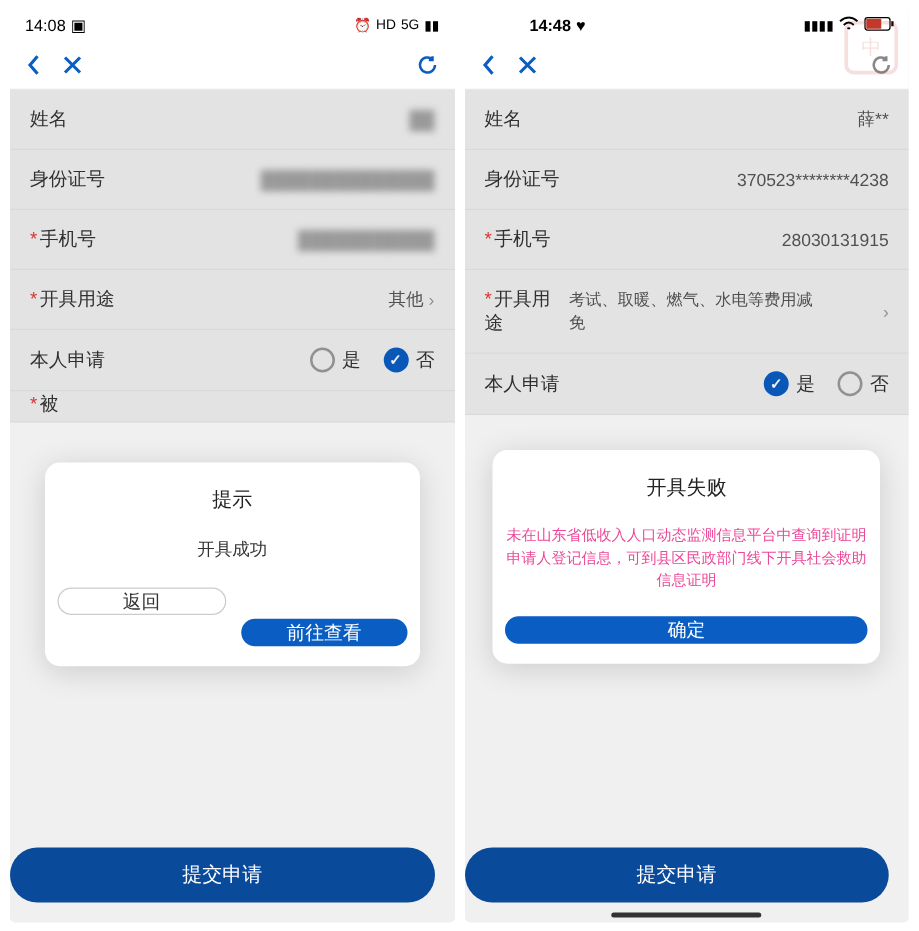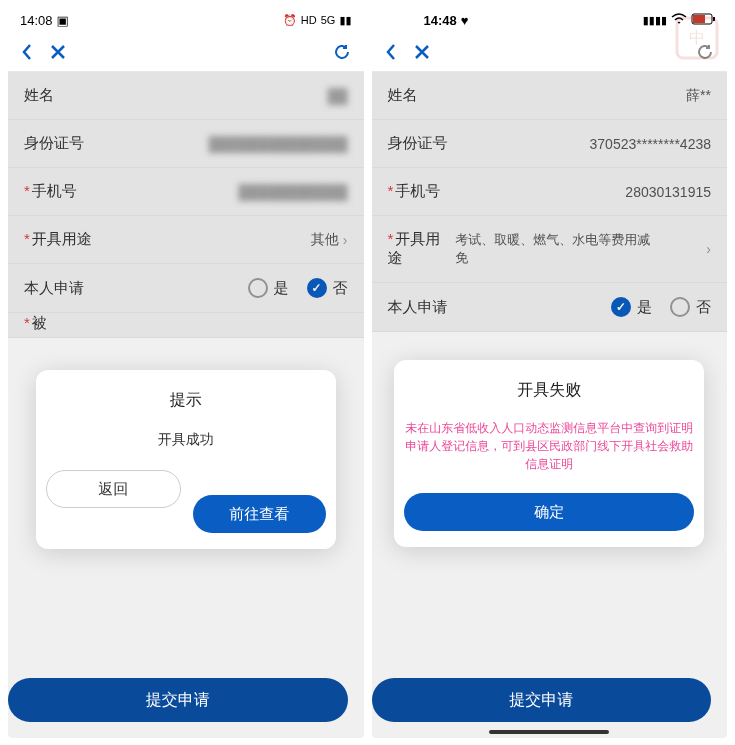--- a/index.html
+++ b/index.html
@@ -22,21 +22,21 @@
     .radio-circle.checked { background: #0a5dc2; border-color: #0a5dc2; }
     .radio-circle.checked::after { content: "✓"; color: #fff; font-size: 12px; font-weight: bold; }
     .overlay { position: absolute; top: 0; left: 0; right: 0; bottom: 0; background: rgba(0,0,0,0.05); }
     .dialog { position: absolute; left: 50%; transform: translateX(-50%); background: #fff; border-radius: 12px; padding: 20px 10px 16px; box-shadow: 0 4px 24px rgba(0,0,0,0.15); }
     .dialog-1 { top: 298px; width: 300px; }
     .dialog-2 { top: 288px; width: 310px; }
     .dialog-title { text-align: center; font-size: 16px; color: #222; margin-bottom: 18px; font-weight: 500; }
     .dialog-body { text-align: center; font-size: 14px; color: #333; margin-bottom: 20px; line-height: 1.5; }
     .dialog-body.small { font-size: 12px; color: #ec4899; }
     .dialog-buttons { display: flex; gap: 12px; justify-content: center; }
-    .btn { flex: 1; height: 38px; border-radius: 19px; display: flex; align-items: center; justify-content: center; font-size: 15px; cursor: pointer; }
+    .btn { flex: 1; height: 22px; border-radius: 19px; display: flex; align-items: center; justify-content: center; font-size: 15px; cursor: pointer; }
     .btn-outline { border: 1px solid #ccc; color: #333; background: #fff; }
     .btn-primary { background: #0a5dc2; color: #fff; border: none; margin-top: 25px; }
     .btn-full { width: 200px; margin: 0 auto; }
     .submit-btn { position: absolute; bottom: 16px; left: 0; right: 16px; height: 44px; background: #0a4a9a; color: #fff; border-radius: 22px; display: flex; align-items: center; justify-content: center; font-size: 16px; }
     .chevron { color: #999; font-size: 14px; }
     .svg-icon { display: inline-flex; }
     .watermark { position: absolute; top: 0; right: 0; width: 60px; height: 60px; opacity: 0.15; }
     .home-indicator { position: absolute; bottom: 4px; left: 50%; transform: translateX(-50%); width: 120px; height: 4px; background: #333; border-radius: 2px; }
   </style>
 </head>

